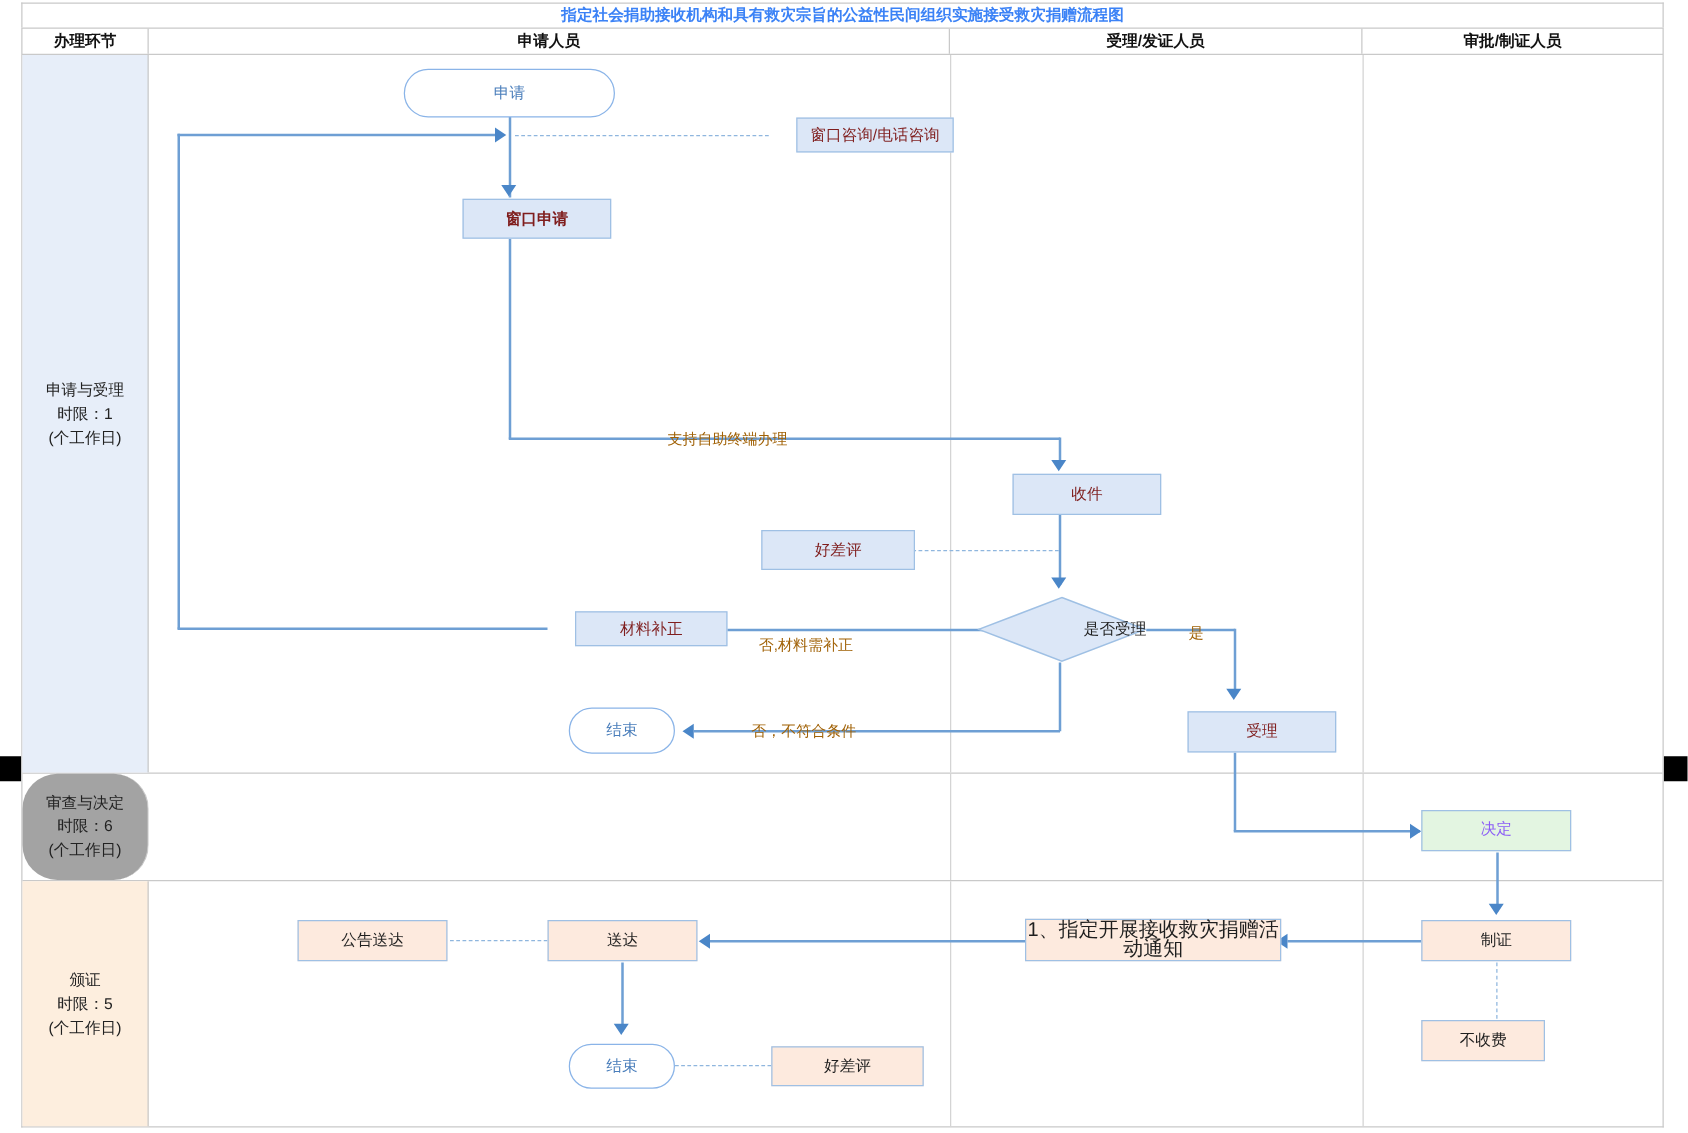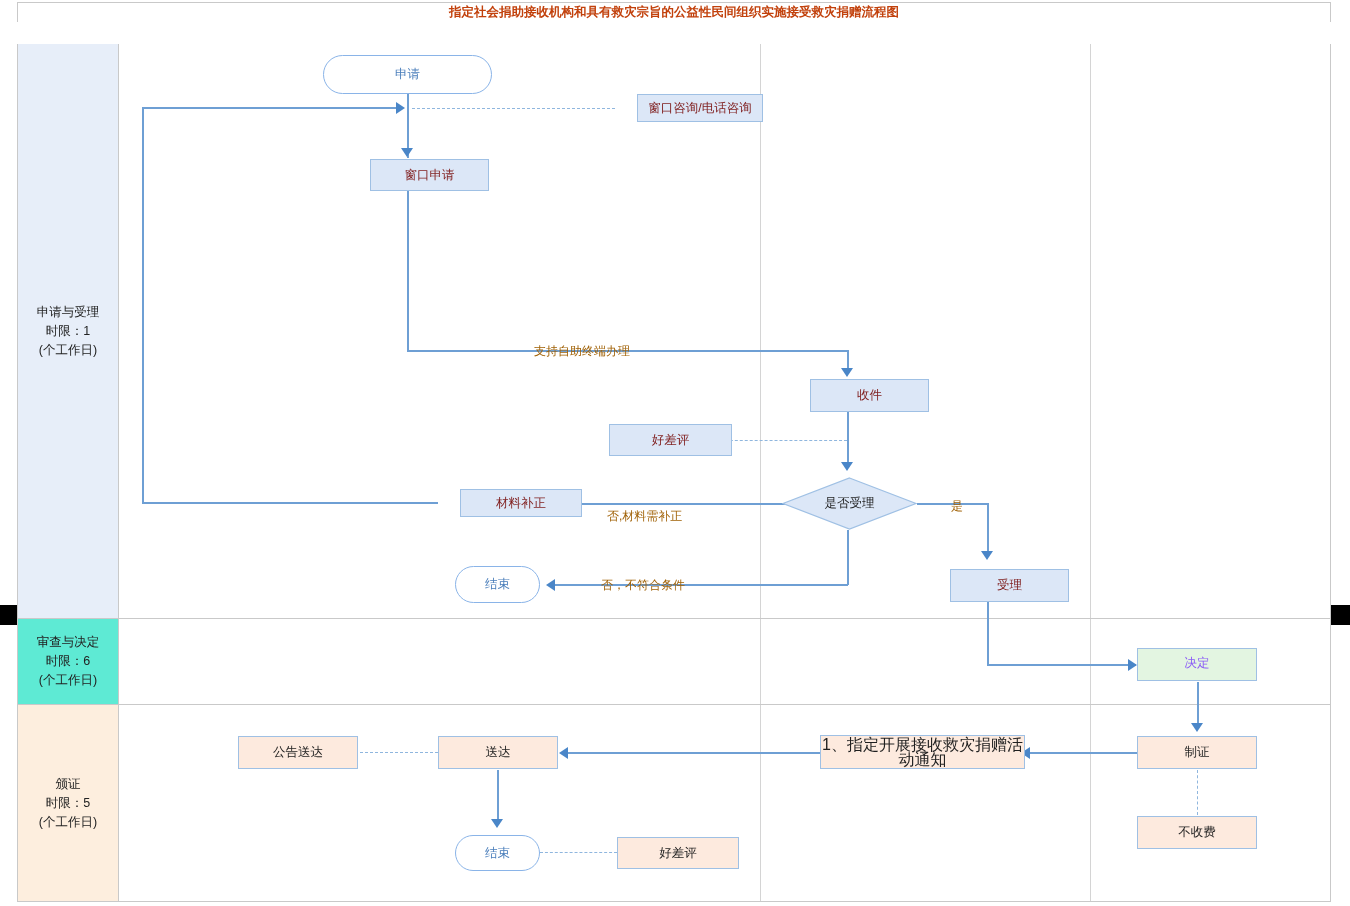--- a/index.html
+++ b/index.html
@@ -11,21 +11,21 @@
     overflow:hidden;
   }
   #root{position:relative;width:1350px;height:906px;}
 
   
   .title-bar{
     position:absolute;left:17px;top:2px;width:1314px;height:20px;
     border:1px solid #c9c9c9;border-bottom:none;
     background:#ffffff;
     display:flex;align-items:center;justify-content:center;
-    font-weight:bold;font-size:12.5px;color:#c2410c;
+    font-weight:bold;font-size:12.5px;color:#3b82f6;
     box-sizing:border-box;
   }
   .header-row{
     position:absolute;left:17px;top:22px;width:1314px;height:22px;
     box-sizing:border-box;
     border:1px solid #c9c9c9;
     display:flex;
   }
   .hcell{
     display:flex;align-items:center;justify-content:center;
@@ -56,21 +56,21 @@
     border:1px solid #9fc0e4;
   }
   .n-blue{background:#dce7f7;color:#7f1d1d;margin-left:22px;}
   .n-green{background:#e3f5e1;color:#8b5cf6;font-family:Liberation Mono, monospace;}
   .n-peach{background:#fdeade;color:#1f1f1f;}
   .n-term{
     background:#ffffff;border:1.5px solid #8ab4e8;border-radius:22px;
     color:#4a7ebb;
   }
   .n-diamond{
-    background:transparent;border:none;
+    background:transparent;border:none;justify-content:flex-end;
   }
   .n-diamond .dia{
     position:absolute;left:0;top:0;width:100%;height:100%;
   }
   .n-diamond .dlabel{
     position:relative;z-index:2;font-size:12.5px;color:#1f1f1f;
   }
 
   
   .ln{position:absolute;background:#6e9fd4;}
@@ -97,35 +97,41 @@
 </head>
 <body>
 
 <div id="root">
 
   <div class="blackbar" style="left:0;top:605px;width:17px;height:20px;"></div>
   <div class="blackbar" style="left:1331px;top:605px;width:19px;height:20px;"></div>
 
   <div class="title-bar">指定社会捐助接收机构和具有救灾宗旨的公益性民间组织实施接受救灾捐赠流程图</div>
 
+  <div class="header-row">
+    <div class="hcell" style="width:101px;">办理环节</div>
+    <div class="hcell" style="width:641px;">申请人员</div>
+    <div class="hcell" style="width:330px;">受理/发证人员</div>
+    <div class="hcell" style="width:240px;">审批/制证人员</div>
+  </div>
 
   <div class="grid">
 
     <div class="lane" style="top:0;height:575px;">
       <div class="lane-label" style="background:#e7eef9;">
         <div>申请与受理</div>
         <div>时限：1</div>
         <div>(个工作日)</div>
       </div>
       <div class="vdiv" style="left:742px;"></div>
       <div class="vdiv" style="left:1072px;"></div>
     </div>
 
     <div class="lane" style="top:575px;height:86px;">
-      <div class="lane-label" style="background:#5eead4;">
+      <div class="lane-label" style="background:#a3a3a3;border-radius:28px;">
         <div>审查与决定</div>
         <div>时限：6</div>
         <div>(个工作日)</div>
       </div>
       <div class="vdiv" style="left:742px;"></div>
       <div class="vdiv" style="left:1072px;"></div>
     </div>
 
     <div class="lane" style="top:661px;height:196px;">
       <div class="lane-label" style="background:#fdeede;">
@@ -193,21 +199,21 @@
 
   <div class="edge-label" style="left:534px;top:343px;">支持自助终端办理</div>
   <div class="edge-label" style="left:607px;top:496px;margin-top:12px;">否,材料需补正</div>
   <div class="edge-label" style="left:951px;top:498px;">是</div>
   <div class="edge-label" style="left:601px;top:577px;">否，不符合条件</div>
 
   <div class="node n-term" style="left:323px;top:55px;width:169px;height:39px;">申请</div>
 
   <div class="node n-blue" style="left:615px;top:94px;width:126px;height:28px;">窗口咨询/电话咨询</div>
 
-  <div class="node n-blue" style="left:348px;top:159px;width:119px;height:32px;">窗口申请</div>
+  <div class="node n-blue" style="left:348px;top:159px;width:119px;height:32px;font-weight:bold;">窗口申请</div>
 
   <div class="node n-blue" style="left:788px;top:379px;width:119px;height:33px;">收件</div>
 
   <div class="node n-blue" style="left:587px;top:424px;width:123px;height:32px;">好差评</div>
 
   <div class="node n-blue" style="left:438px;top:489px;width:122px;height:28px;">材料补正</div>
 
   <div class="node n-diamond" style="left:782px;top:477px;width:135px;height:53px;">
     <svg class="dia" viewBox="0 0 135 53" preserveAspectRatio="none">
       <polygon points="67.5,1 134,26.5 67.5,52 1,26.5" fill="#dce7f7" stroke="#9fc0e4" stroke-width="1.2"></polygon>
@@ -218,21 +224,21 @@
   <div class="node n-term" style="left:455px;top:566px;width:85px;height:37px;">结束</div>
 
   <div class="node n-blue" style="left:928px;top:569px;width:119px;height:33px;">受理</div>
 
   <div class="node n-green" style="left:1137px;top:648px;width:120px;height:33px;">决定</div>
 
   <div class="node n-peach" style="left:820px;top:735px;width:205px;height:34px;font-size:16px;">1、指定开展接收救灾捐赠活动通知</div>
 
   <div class="node n-peach" style="left:1137px;top:736px;width:120px;height:33px;">制证</div>
 
-  <div class="node n-peach" style="left:1137px;top:816px;width:120px;height:33px;">不收费</div>
+  <div class="node n-peach" style="left:1137px;top:816px;width:99px;height:33px;">不收费</div>
 
   <div class="node n-peach" style="left:238px;top:736px;width:120px;height:33px;">公告送达</div>
 
   <div class="node n-peach" style="left:438px;top:736px;width:120px;height:33px;">送达</div>
 
   <div class="node n-term" style="left:455px;top:835px;width:85px;height:36px;">结束</div>
 
   <div class="node n-peach" style="left:617px;top:837px;width:122px;height:32px;">好差评</div>
 
 </div>

